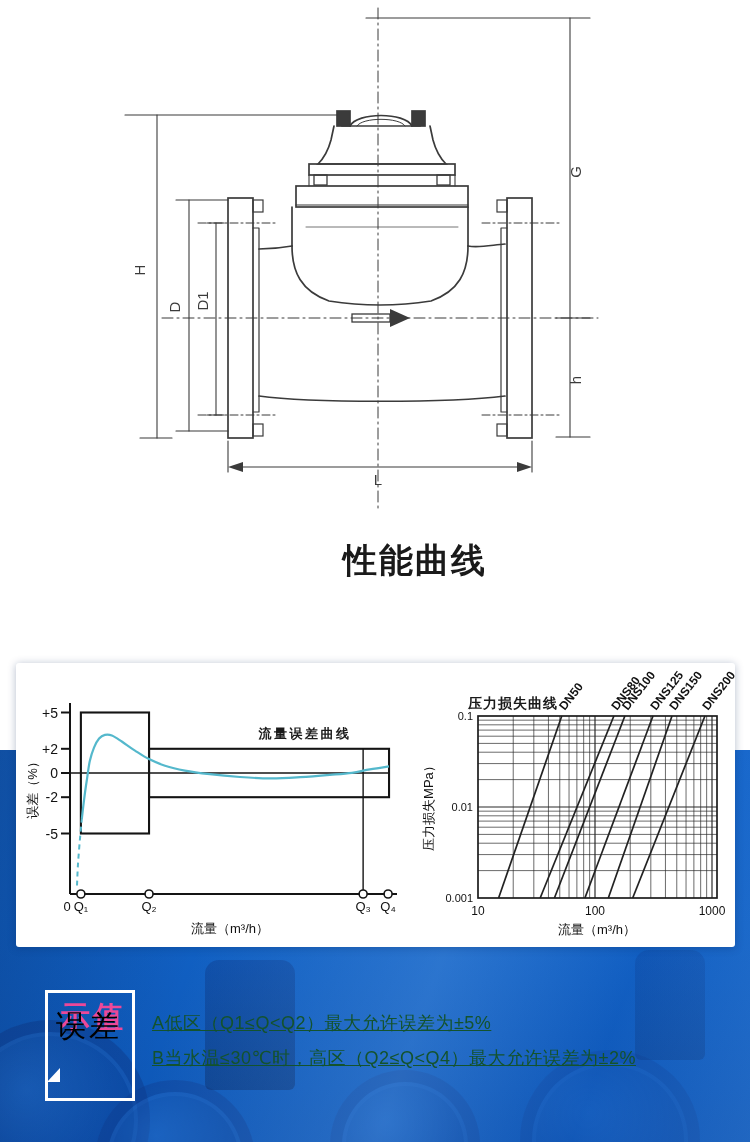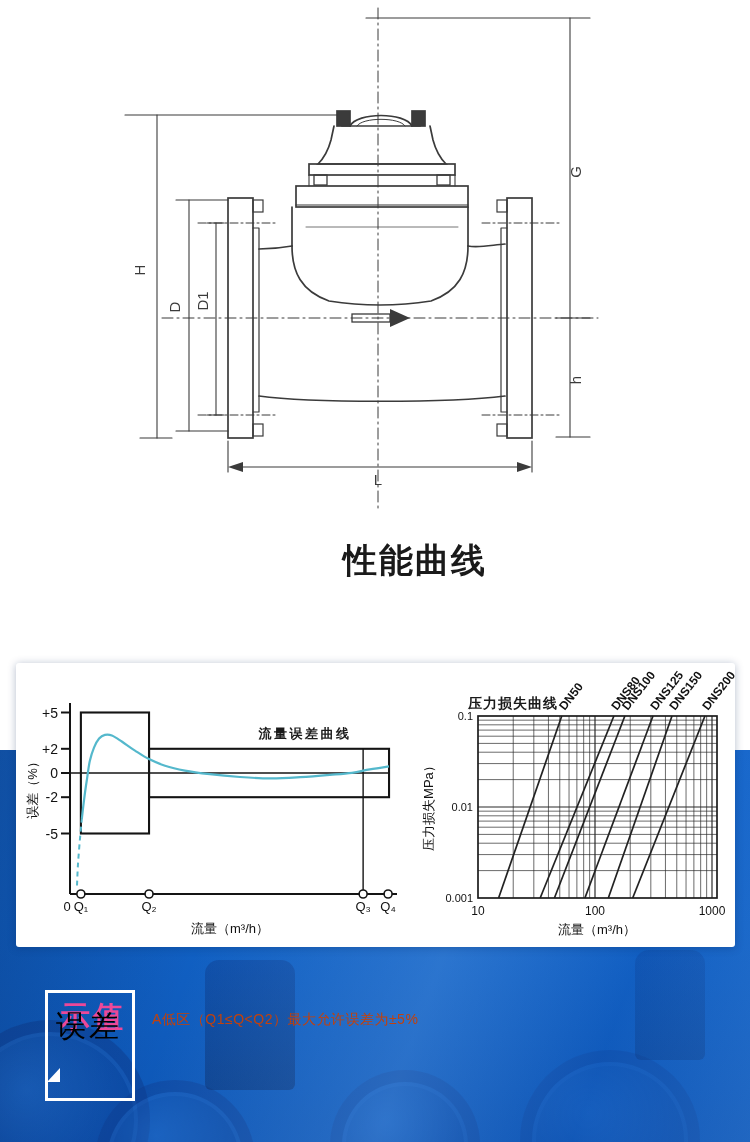--- a/index.html
+++ b/index.html
@@ -29,21 +29,21 @@
         box-shadow:0 1px 8px rgba(10,35,90,.30);z-index:2;}
   .card svg{position:absolute;}
   #flow-svg{left:4px;top:27px;}
   #pressure-svg{left:404px;top:2px;}
   
   .badge-box{position:absolute;left:45px;top:990px;width:84px;height:105px;border:3px solid #fff;z-index:3;}
   .badge-t1{position:absolute;left:60px;top:997px;font-size:30px;letter-spacing:3px;color:#ec4899;font-weight:700;z-index:4;}
   .badge-t2{position:absolute;left:56px;top:1006px;font-size:30px;letter-spacing:3px;color:#000000;font-weight:500;z-index:4;}
   .badge-tri{position:absolute;left:47px;top:1068px;width:13px;height:14px;background:#fff;z-index:4;
              clip-path:polygon(100% 0,100% 100%,0 100%);}
-  .note{position:absolute;color:#c2410c;font-size:14px;font-weight:500;white-space:nowrap;z-index:4;letter-spacing:.5px;}
+  .note{position:absolute;color:#14532d;font-size:18px;font-weight:500;white-space:nowrap;z-index:4;letter-spacing:.5px;text-decoration:underline;}
   .note.n0{left:152px;top:1011px;}
   .note.n1{left:152px;top:1046px;}
   .note.n2{left:163px;top:1068px;}
 </style>
 </head>
 <body>
 
 <div class="page">
 
   <div class="drawing-wrap">
@@ -239,14 +239,15 @@
         <text x="597" y="934" text-anchor="middle" font-size="13" fill="#111">流量（m³/h）</text>
         <text x="433" y="805" text-anchor="middle" font-size="13" fill="#111" transform="rotate(-90 433 805)">压力损失MPa）</text>
       </svg>
   </div>
 
   <div class="badge-box"></div>
   <div class="badge-t1">示值</div>
   <div class="badge-t2">误差</div>
   <div class="badge-tri"></div>
   <div class="note n0">A低区（Q1≤Q&lt;Q2）最大允许误差为±5%</div>
+  <div class="note n1">B当水温≤30℃时，高区（Q2≤Q&lt;Q4）最大允许误差为±2%</div>
 
 </div>
 
 </body></html>

